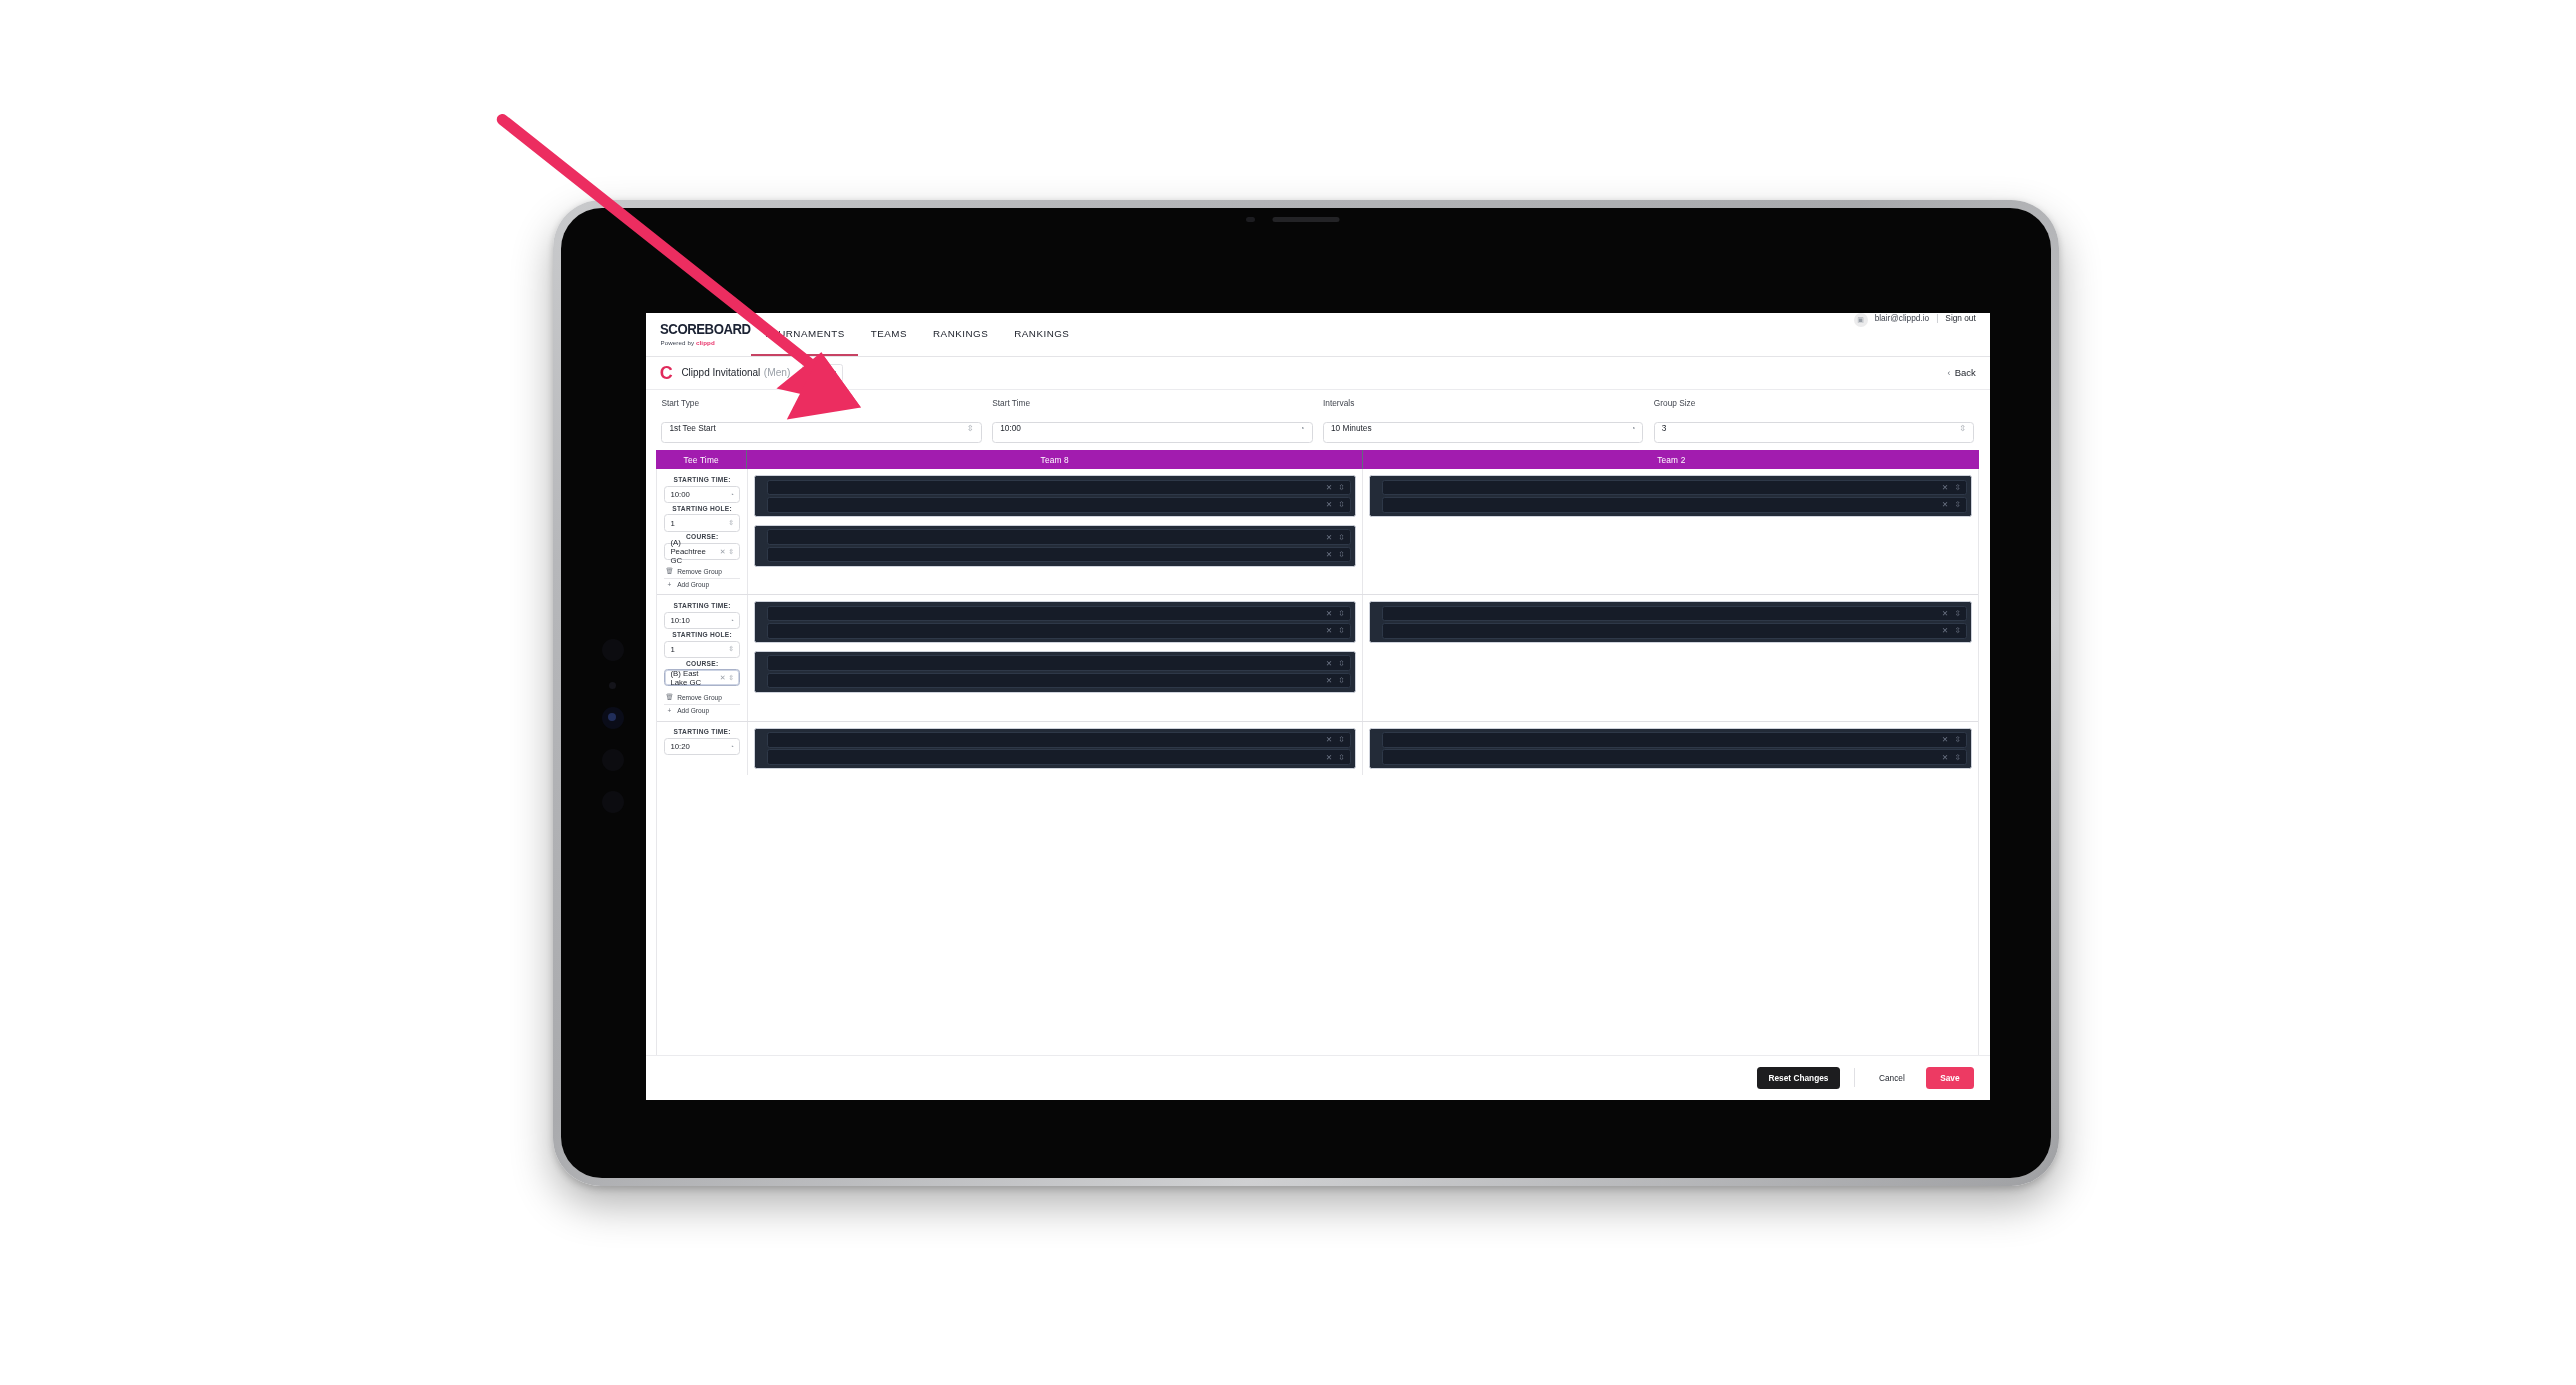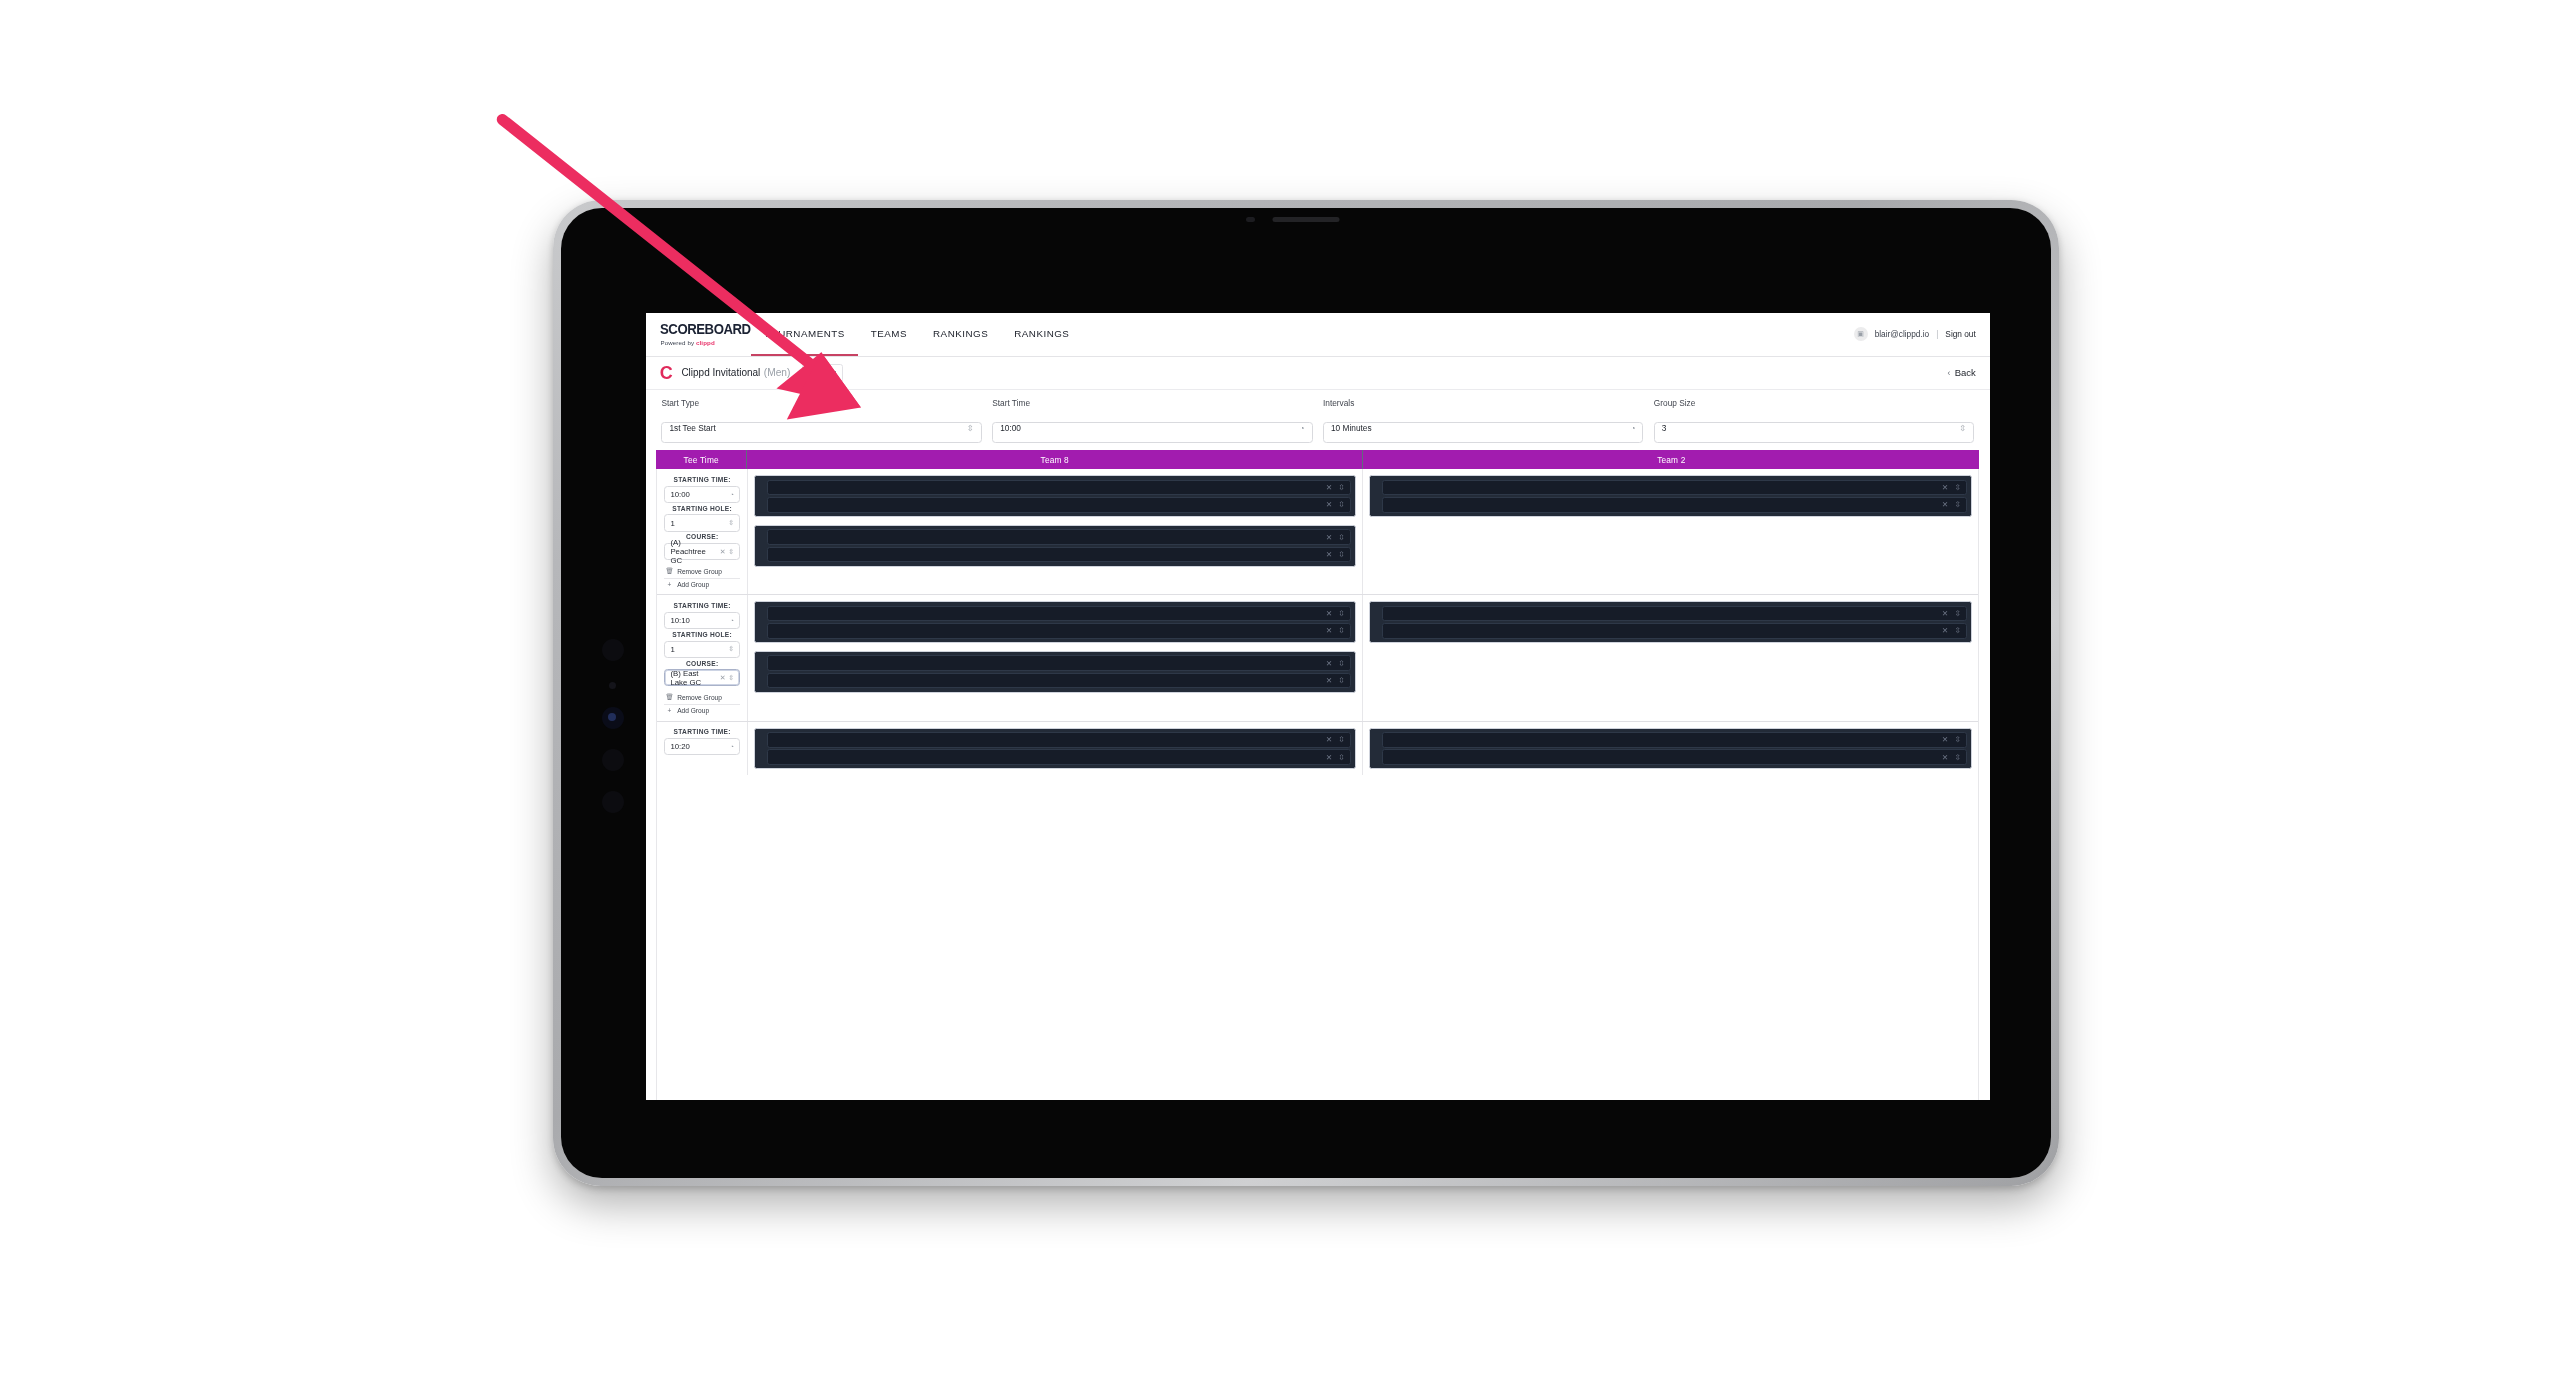--- a/index.html
+++ b/index.html
@@ -56,21 +56,21 @@
   .logo-box { width:86px; padding-left:14.7px; display:flex; flex-direction:column; justify-content:center; }
   .logo-main { font-size:14.2px; font-weight:800; letter-spacing:-0.5px; color:#1b2233; font-family:"Liberation Sans", sans-serif; line-height:1; transform: scaleX(0.93); transform-origin:left center;}
   .logo-sub { font-size:6.2px; color:#3b4250; margin-top:2.6px; letter-spacing:0.1px; }
   .logo-sub .pink { color:#e8336a; font-weight:700; }
   .nav-items { display:flex; align-items:stretch; margin-left:19px; }
   .nav-item {
     display:flex; align-items:center; padding:0 13px; font-size:9.8px; letter-spacing:0.5px;
     color:#20242e; cursor:pointer; border-bottom:2.2px solid transparent; font-weight:400;
   }
   .nav-item.active { border-bottom-color:#c74263; }
-  .nav-right { margin-left:auto; display:flex; align-items:center; padding-right:14px; gap:7px; font-size:8.3px; color:#3a3f4a;}
+  .nav-right { margin-left:auto; display:flex; align-items:flex-start; padding-right:14px; gap:7px; font-size:8.3px; color:#3a3f4a;}
   .avatar { width:14px;height:14px;border-radius:50%;background:#ececed; display:flex;align-items:center;justify-content:center; color:#9aa0a8; font-size:7px;}
   .nav-sep { color:#b9bcc2; }
   .signout { cursor:pointer; color:#23272f;}
 
   
   .crumb { height:33px; display:flex; align-items:center; padding:0 14px; border-bottom:0.9px solid #ebebee; background:#fff; flex:none;}
   .cmark { color:#e02a5b; font-size:18px; font-weight:800; line-height:1; margin-right:8.6px; font-family:"Liberation Sans", sans-serif;}
   .ctitle { font-size:10px; color:#23272f; }
   .cgender { font-size:10.2px; color:#9aa0a8; margin-left:3.5px;}
   .hosting-badge { margin-left:11.2px; font-size:7.4px; font-weight:700; color:#23272f; border:0.9px solid #e2e2e6; border-radius:2.6px; padding:3.5px 6px; background:#fff;}
@@ -441,20 +441,26 @@
                         <span>✕</span>
                         <span>⇳</span>
                       </span>
                     </div>
                   </div>
                 </div>
               </div>
             </div>
         </div>
 
+        <div class="footer">
+          <div class="btn btn-reset">Reset Changes</div>
+          <div class="vsep"></div>
+          <div class="btn btn-cancel">Cancel</div>
+          <div class="btn btn-save">Save</div>
+        </div>
 
       </div>
     </div>
   </div>
 
   <svg class="arrow" viewBox="0 0 520 420">
     <line x1="22" y1="18" x2="405" y2="322" stroke="#ec2d60" stroke-width="13" stroke-linecap="round"></line>
     <polygon points="438,352 340,330 392,288" fill="#ec2d60"></polygon>
     <polygon points="438,352 352,366 392,288" fill="#ec2d60"></polygon>
   </svg>

